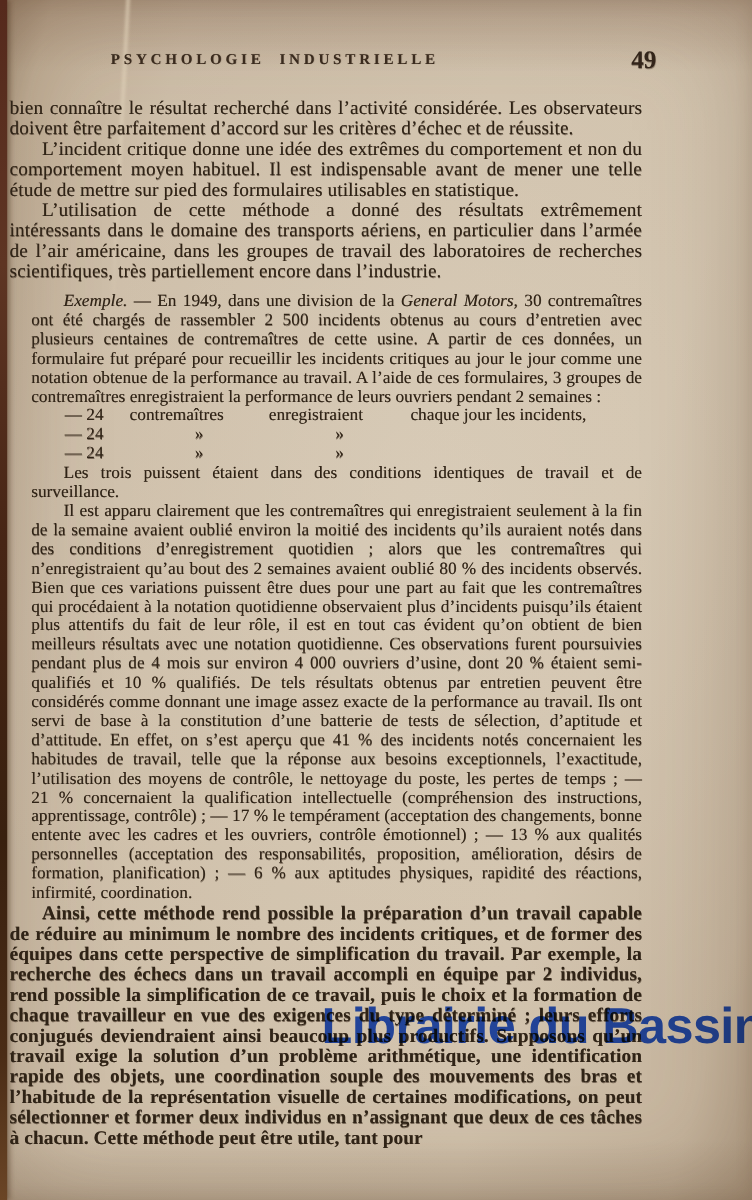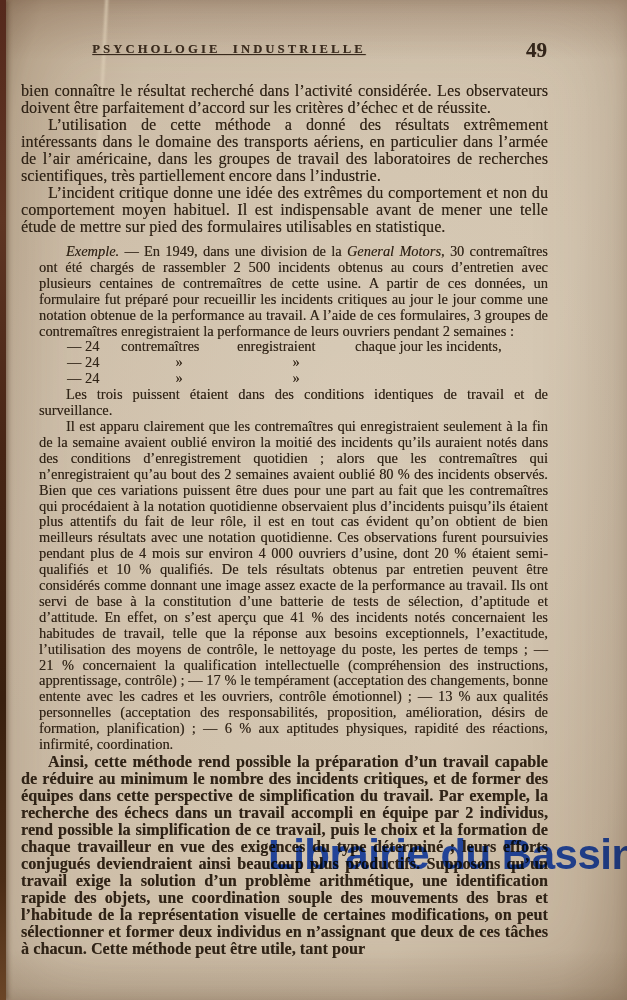--- a/index.html
+++ b/index.html
@@ -23,31 +23,31 @@
   .book-edge{
     position:absolute;left:0;top:0;width:6px;height:1000px;
     background:linear-gradient(to bottom,#55291c 0%,#5e3523 22%,#472515 45%,#39200f 70%,#4a2c16 88%,#6b4526 100%);
     box-shadow:2px 0 4px rgba(70,45,25,0.45);
   }
   .crease{
     position:absolute;left:98px;top:-12px;width:3px;height:300px;
     background:linear-gradient(to bottom, rgba(238,225,200,0.85), rgba(238,225,200,0));
     transform:rotate(3deg);filter:blur(1.2px);opacity:.7;
   }
-  .page-header{position:absolute;left:8px;top:42px;width:442px;color:#38291c;text-decoration:underline;}
+  .page-header{position:absolute;left:8px;top:42px;width:442px;color:#38291c;}
   .running-title{
     text-align:center;font-size:12.5px;letter-spacing:3.2px;word-spacing:6px;
     font-weight:bold;color:#3a2b1e;text-shadow:0.3px 0.3px 0.6px rgba(56,40,26,0.45);
   }
   .page-number{
     position:absolute;left:518px;top:-4px;font-size:21px;font-weight:bold;color:#33251a;
     text-shadow:0.3px 0.3px 0.6px rgba(56,40,26,0.45);
   }
   .page-text{
-    position:absolute;left:21px;top:82px;width:527px;
+    position:absolute;left:8px;top:82px;width:527px;
     color:#2f2316;
     text-shadow:0.25px 0.3px 0.5px rgba(52,37,24,0.55);
   }
   .page-text p{margin:0;text-align:justify;}
   p.main{font-size:16px;line-height:17px;letter-spacing:0.1px;}
   p.ind{text-indent:27px;}
   .example{font-size:14.3px;line-height:15.9px;margin-top:9px;letter-spacing:0.05px;margin-left:18px;}
   .example p{margin:0;text-align:justify;}
   .italic{font-style:italic;}
   .ex-list{margin:0;}
@@ -72,22 +72,22 @@
   <div class="book-edge"></div>
   <div class="crease"></div>
 
   <div class="page-header">
     <div class="running-title">PSYCHOLOGIE INDUSTRIELLE</div>
     <div class="page-number">49</div>
   </div>
 
   <div class="page-text">
     <p class="main">bien connaître le résultat recherché dans l’activité considérée. Les observateurs doivent être parfaitement d’accord sur les critères d’échec et de réussite.</p>
+    <p class="main ind">L’incident critique donne une idée des extrêmes du comportement et non du comportement moyen habituel. Il est indispensable avant de mener une telle étude de mettre sur pied des formulaires utilisables en statistique.</p>
     <p class="main ind">L’utilisation de cette méthode a donné des résultats extrêmement intéressants dans le domaine des transports aériens, en particulier dans l’armée de l’air américaine, dans les groupes de travail des laboratoires de recherches scientifiques, très partiellement encore dans l’industrie.</p>
-    <p class="main ind">L’incident critique donne une idée des extrêmes du comportement et non du comportement moyen habituel. Il est indispensable avant de mener une telle étude de mettre sur pied des formulaires utilisables en statistique.</p>
 
     <div class="example">
       <p class="ind"><span class="italic">Exemple.</span><span> — En 1949, dans une division de la </span><span class="italic">General Motors</span><span>, 30 contremaîtres ont été chargés de rassembler 2&nbsp;500 incidents obtenus au cours d’entretien avec plusieurs centaines de contremaîtres de cette usine. A partir de ces données, un formulaire fut préparé pour recueillir les incidents critiques au jour le jour comme une notation obtenue de la performance au travail. A l’aide de ces formulaires, 3 groupes de contremaîtres enregistraient la performance de leurs ouvriers pendant 2 semaines&nbsp;:</span></p>
 
       <div class="ex-list">
         <div class="ex-row">
           <span class="c1">— 24</span>
           <span class="c2">contremaîtres</span>
           <span class="c3">enregistraient</span>
           <span class="c4">chaque jour les incidents,</span>

